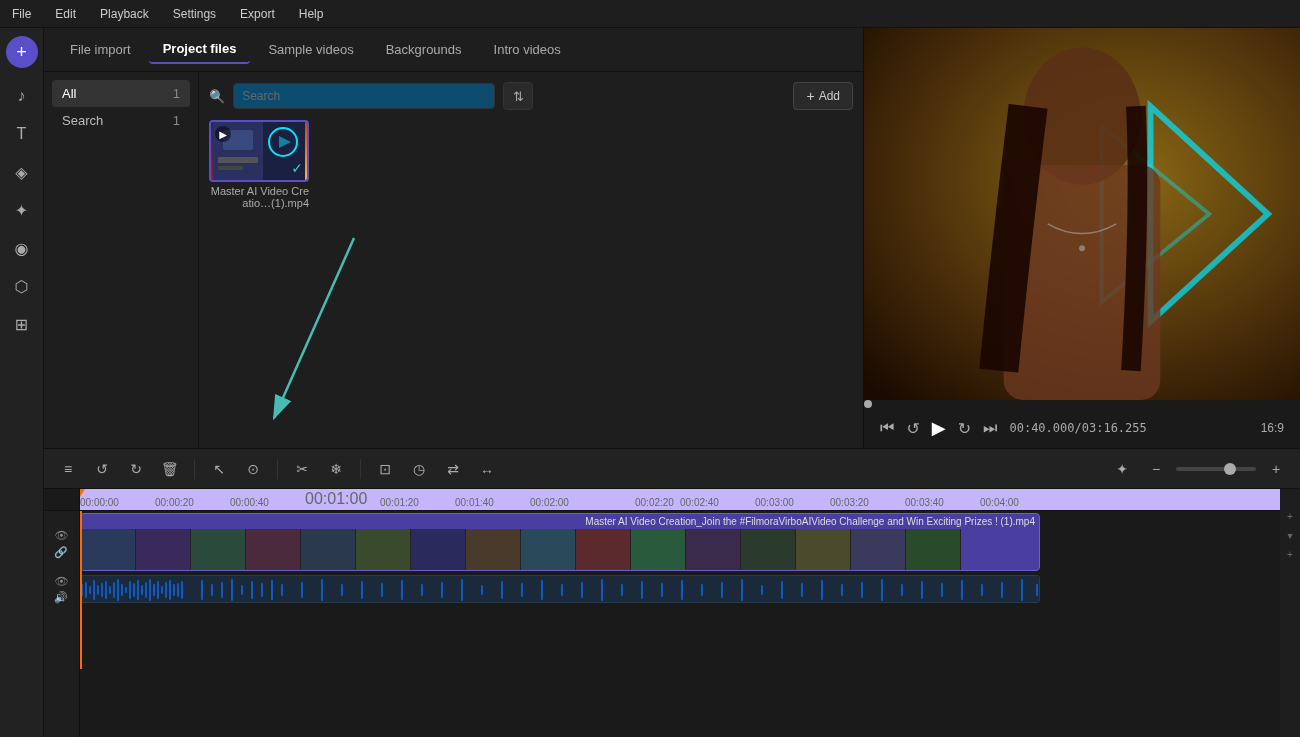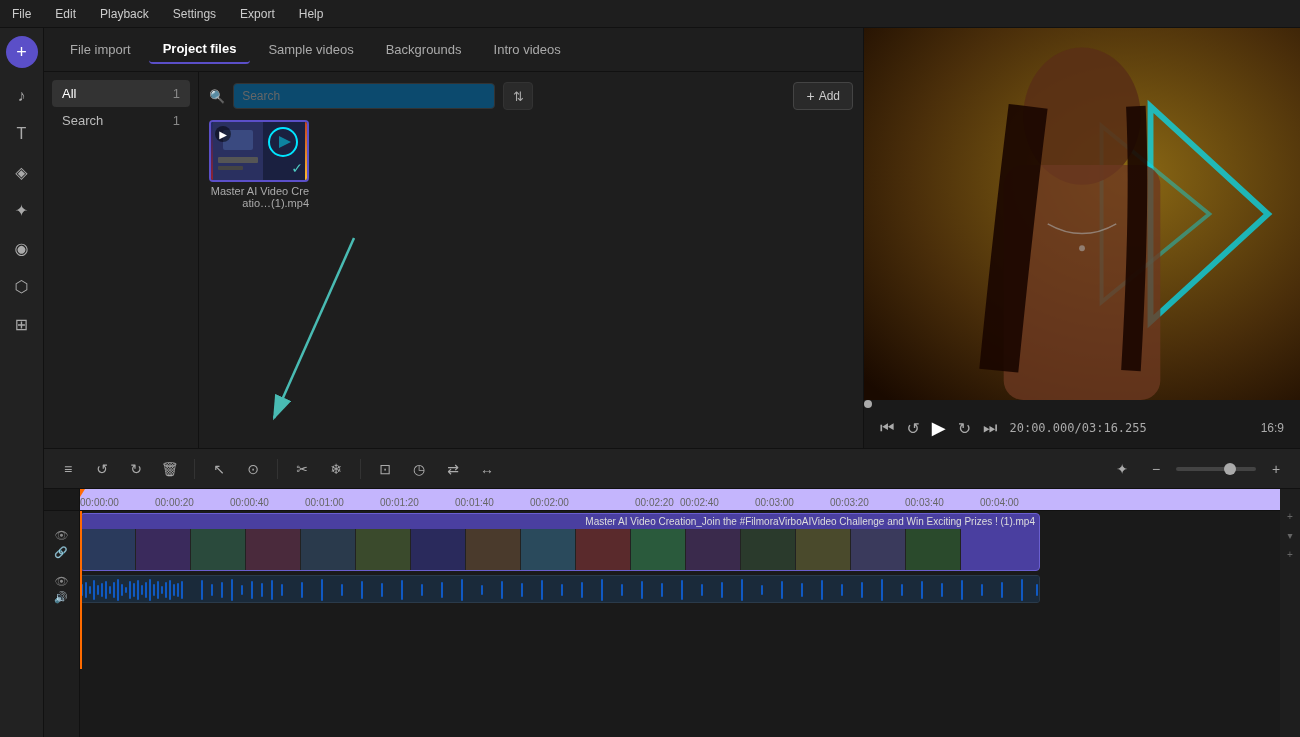--- a/index.html
+++ b/index.html
@@ -207,21 +207,21 @@
           <div id="playhead-dot"></div>
         </div>
         <div id="preview-controls">
           <div class="ctrl-group">
             <span class="ctrl-btn">⏮</span>
             <span class="ctrl-btn">↺</span>
             <span class="ctrl-btn play">▶</span>
             <span class="ctrl-btn">↻</span>
             <span class="ctrl-btn">⏭</span>
             <span class="time-display">
-              <span>20:00.000</span>/<span>03:16.255</span>
+              <span>00:40.000</span>/<span>03:16.255</span>
             </span>
           </div>
           <div class="ctrl-group">
             <span class="aspect-ratio">16:9</span>
           </div>
         </div>
       </div>
 
       <svg id="arrow-overlay" style="pointer-events:none;">
         <defs>
@@ -280,21 +280,21 @@
         <div style="flex:1;overflow-x:auto;overflow-y:hidden;position:relative;">
 
           <div id="timeline-ruler" style="position:relative;height:22px;background:#c4b5fd;border-bottom:1px solid #111;white-space:nowrap;">
 
             <div style="position:absolute;left:0;top:0;bottom:0;z-index:5;">
               <div style="width:0;height:0;border-left:5px solid transparent;border-right:5px solid transparent;border-top:8px solid #ff6b00;position:absolute;top:0;left:-5px;"></div>
             </div>
             <span class="ruler-mark" style="left:0px;font-size:10px;color:#666;">00:00:00</span>
             <span class="ruler-mark" style="left:75px;font-size:10px;color:#666;margin-top:7px;">00:00:20</span>
             <span class="ruler-mark" style="left:150px;font-size:10px;color:#666;">00:00:40</span>
-            <span class="ruler-mark" style="left:225px;font-size:10px;color:#666;">00:01:00</span>
+            <span class="ruler-mark" style="left:225px;font-size:16px;color:#666;">00:01:00</span>
             <span class="ruler-mark" style="left:300px;font-size:10px;color:#666;">00:01:20</span>
             <span class="ruler-mark" style="left:375px;font-size:10px;color:#666;">00:01:40</span>
             <span class="ruler-mark" style="left:450px;font-size:10px;color:#666;">00:02:00</span>
             <span class="ruler-mark" style="left:555px;font-size:10px;color:#666;">00:02:20</span>
             <span class="ruler-mark" style="left:600px;font-size:10px;color:#666;">00:02:40</span>
             <span class="ruler-mark" style="left:675px;font-size:10px;color:#666;">00:03:00</span>
             <span class="ruler-mark" style="left:750px;font-size:10px;color:#666;">00:03:20</span>
             <span class="ruler-mark" style="left:825px;font-size:10px;color:#666;">00:03:40</span>
             <span class="ruler-mark" style="left:900px;font-size:10px;color:#666;">00:04:00</span>
           </div>

